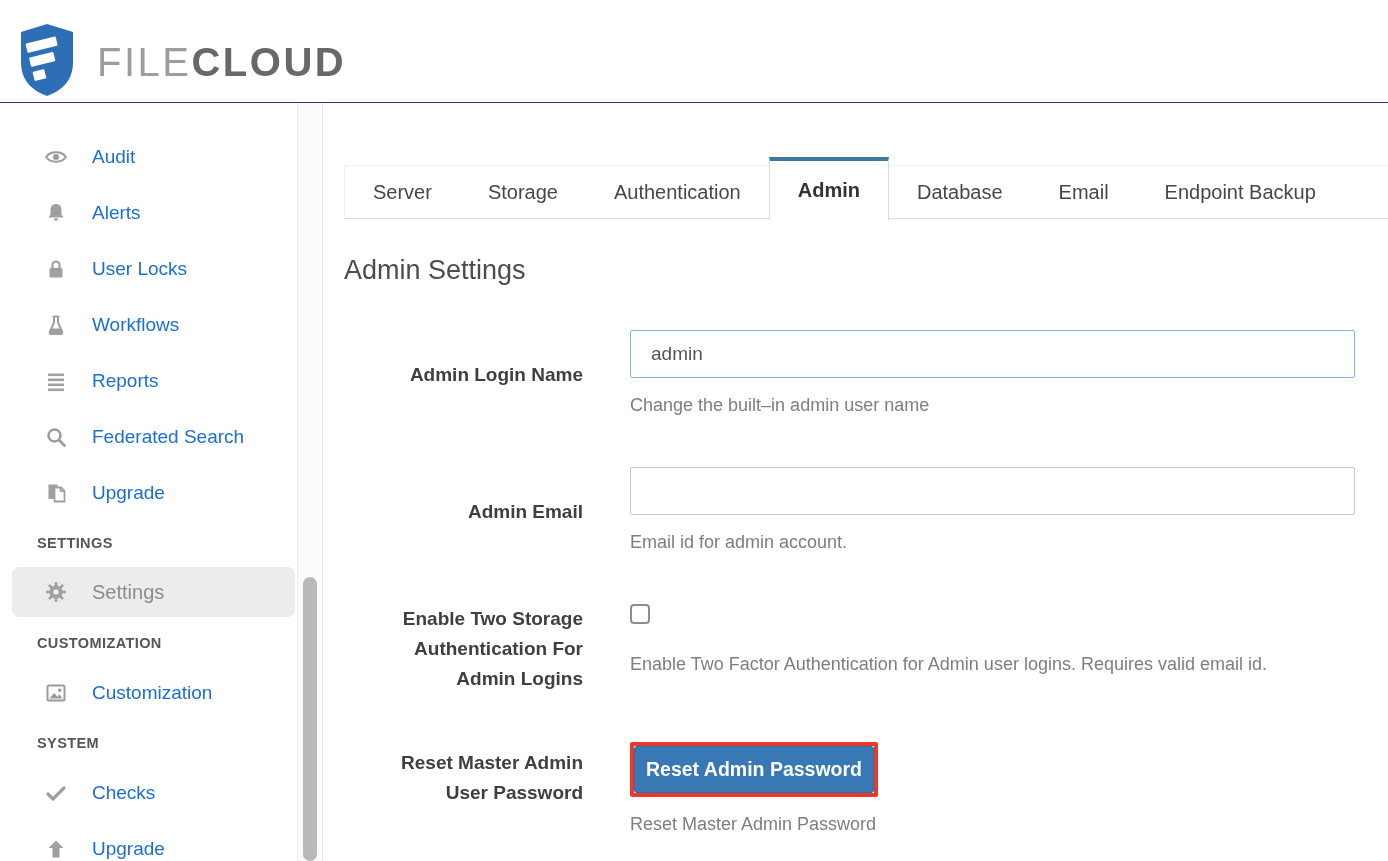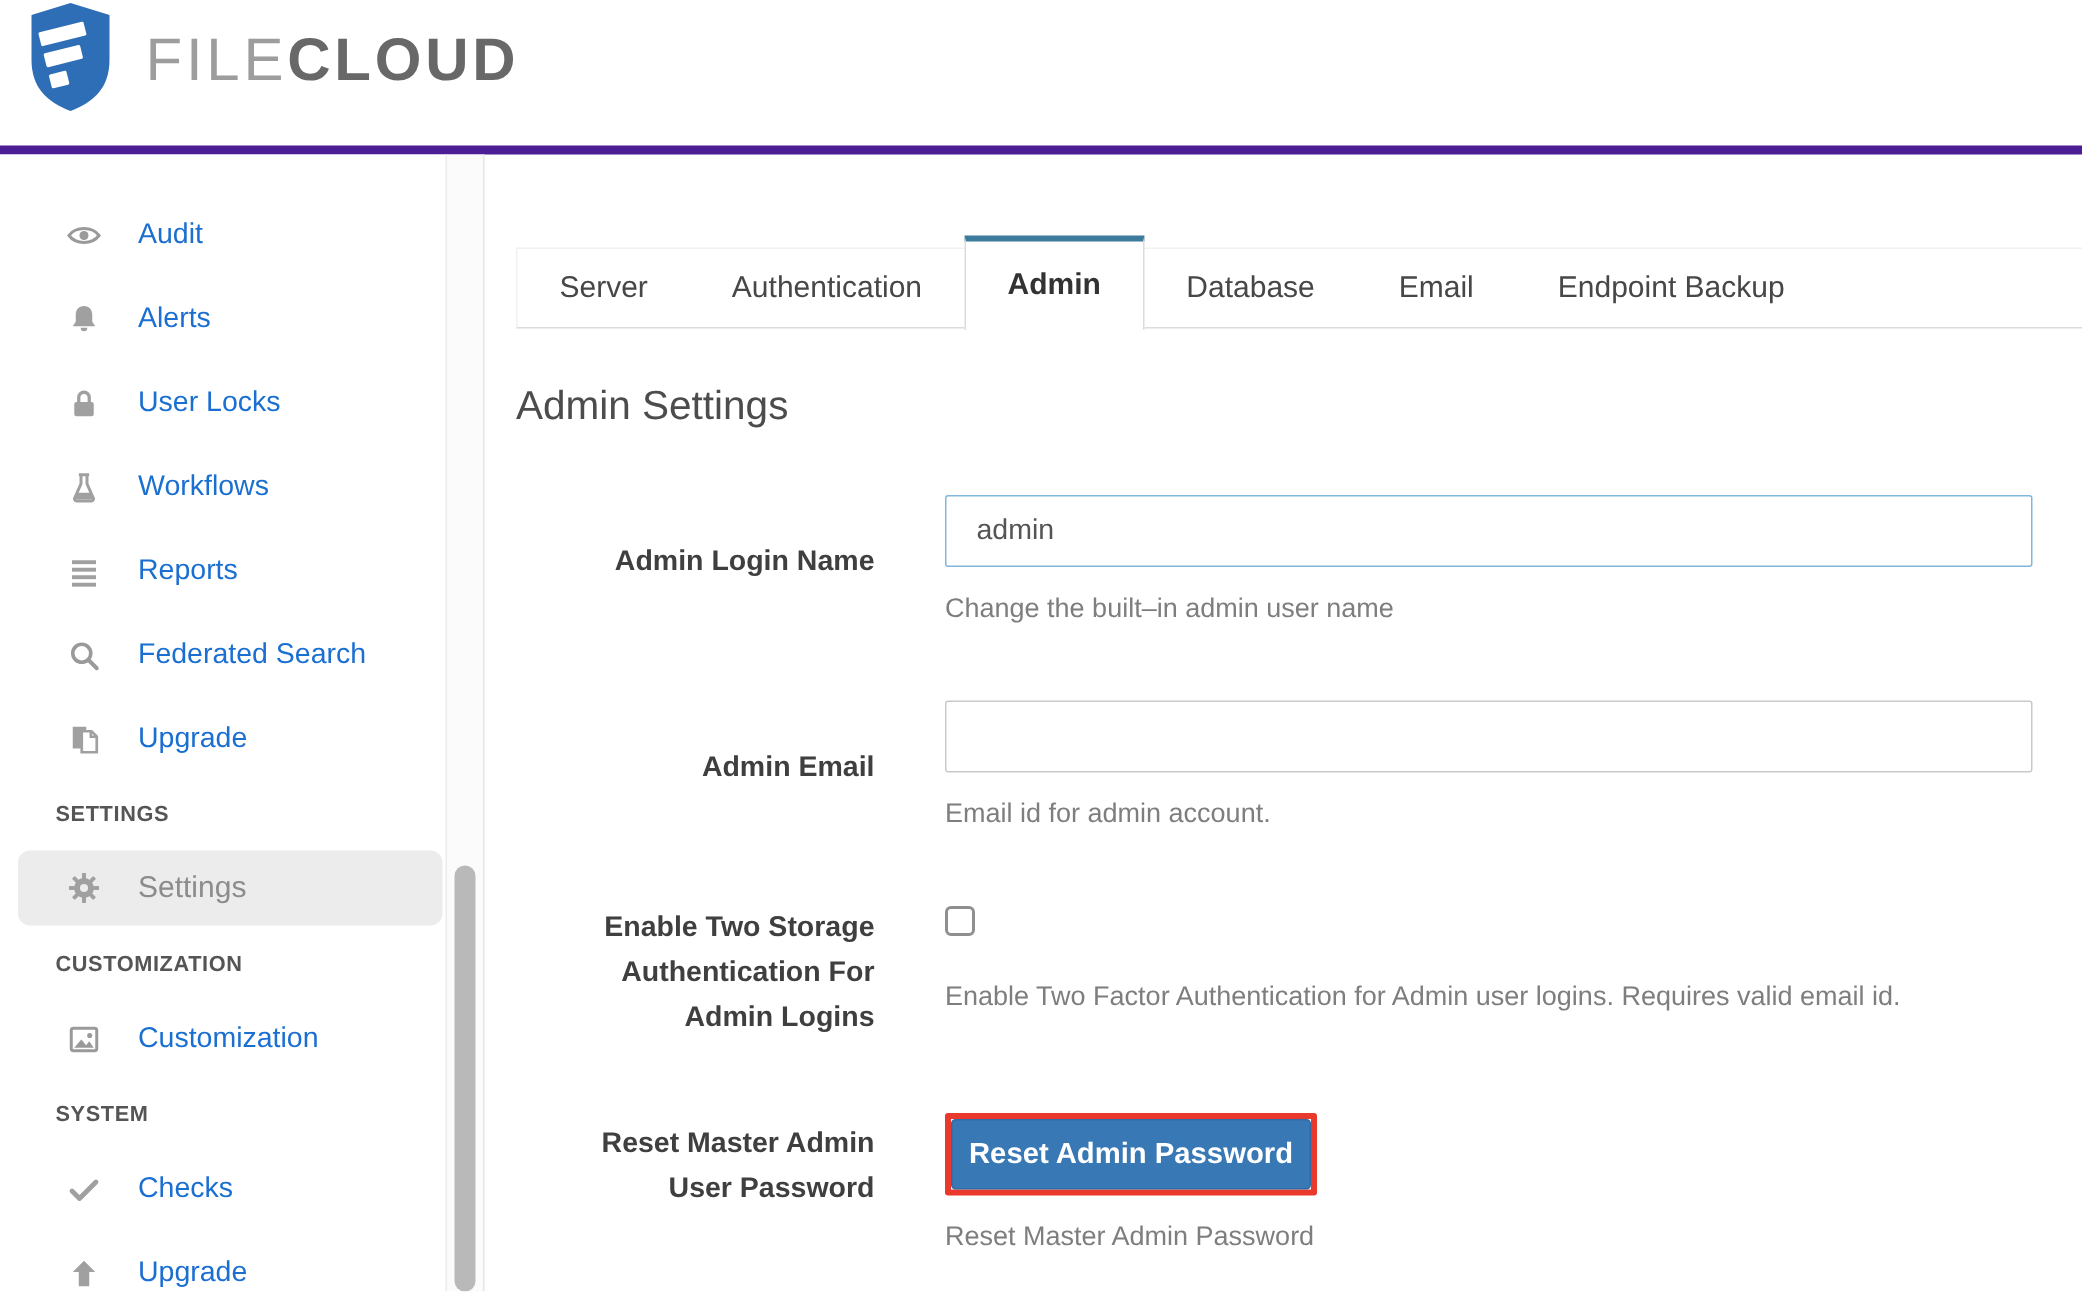--- a/index.html
+++ b/index.html
@@ -1,22 +1,22 @@
 <!DOCTYPE html>
 <html><head>
 <meta charset="utf-8">
 <style>
   * { margin:0; padding:0; box-sizing:border-box; }
   html,body { width:1388px; height:861px; overflow:hidden; background:#fff;
     font-family:"Liberation Sans", sans-serif; }
   .app { width:1388px; height:861px; display:flex; flex-direction:column; }
 
   
-  .header { height:103px; flex:0 0 103px; display:flex; align-items:flex-start;
-    padding-left:17px; border-bottom:6px solid #4c1d95; background:#fff; }
+  .header { height:103px; flex:0 0 103px; display:flex; align-items:flex-end;
+    padding-left:17px; border-bottom:1px solid #4c1d95; background:#fff; }
   .logo { display:flex; align-items:center; }
   .logo-text { margin-left:20px; font-size:40px; letter-spacing:2.5px; }
   .logo-text .lt-file { color:#9d9d9d; font-weight:400; }
   .logo-text .lt-cloud { color:#686868; font-weight:700; }
 
   
   .body { flex:1; display:flex; min-height:0; }
 
   
   .sidebar { width:297px; flex:0 0 297px; padding-top:26px; background:#fff; }
@@ -217,20 +217,21 @@
         </div>
       </nav>
 
     <div class="scroll-gutter">
       <div class="scroll-thumb"></div>
     </div>
 
     <main class="main">
       <div class="tabs" id="tabs">
           <div class="tab">Server</div>
+          <div class="tab">Storage</div>
           <div class="tab">Authentication</div>
           <div class="tab active">Admin</div>
           <div class="tab">Database</div>
           <div class="tab">Email</div>
           <div class="tab">Endpoint Backup</div>
         </div>
       <h2 class="page-title">Admin Settings</h2>
       <div class="form" id="form">
           <div class="form-row">
             <div class="flabel">

